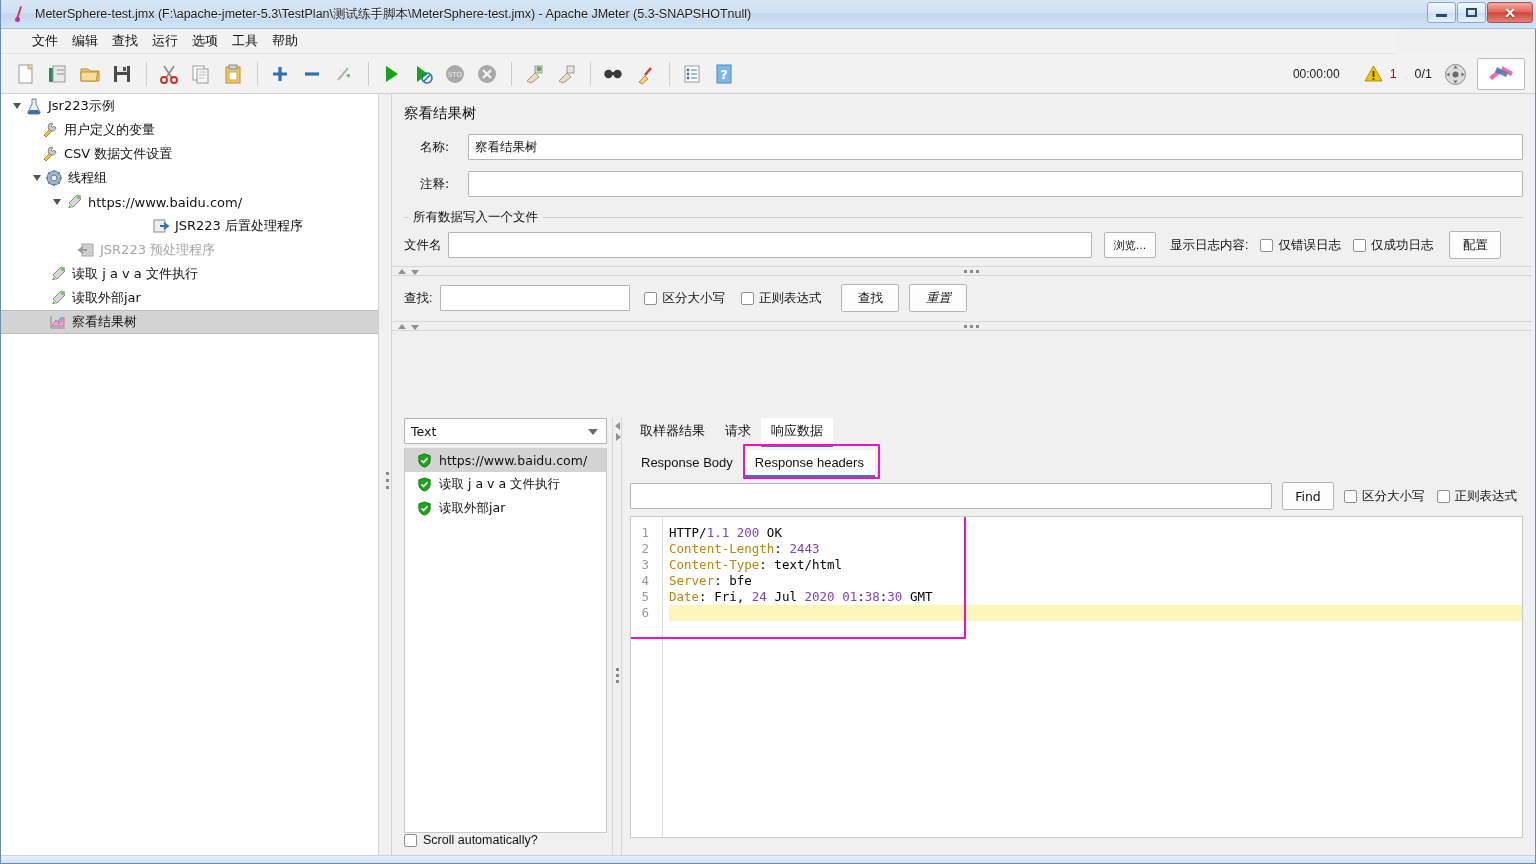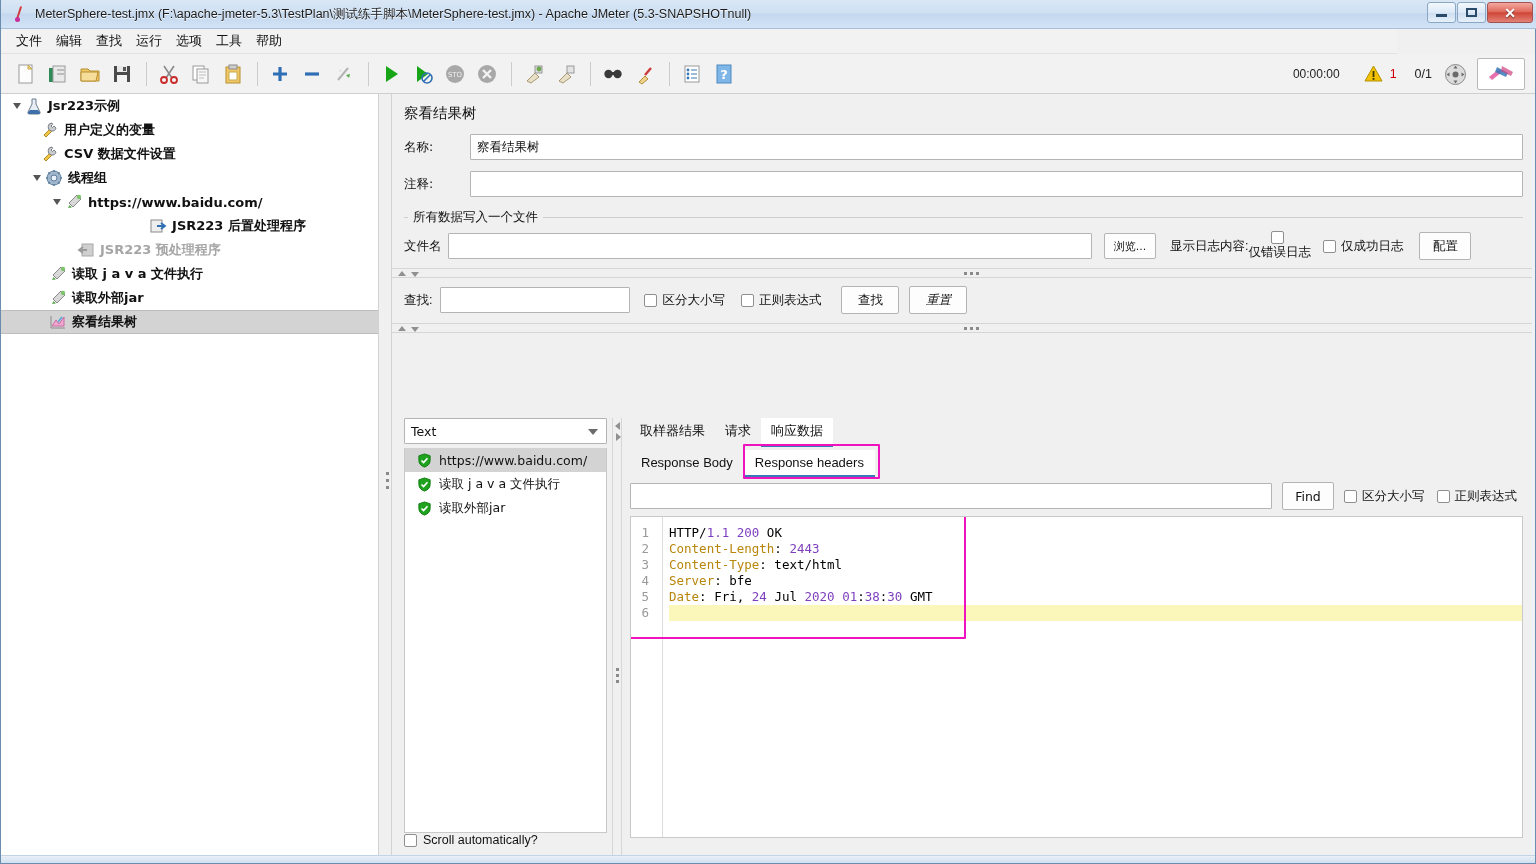--- a/index.html
+++ b/index.html
@@ -58,21 +58,21 @@
   .glyph-min { width: 11px; height: 3px; background: #2a4a6a; margin-top: 6px; }
   .glyph-max { width: 11px; height: 9px; border: 2px solid #2a4a6a; }
   .glyph-close {
     color: #fff; font-size: 14px; font-weight: bold; line-height: 1;
     text-shadow: 0 1px 1px rgba(0,0,0,0.5); font-family: "Liberation Sans", sans-serif;
   }
 
   
   .menubar {
     position: absolute; top: 29px; left: 0; width: 1396px; height: 25px;
-    background: #f2f2f2; display: flex; align-items: center; padding-left: 8px;
+    background: #f2f2f2; display: flex; align-items: center; padding-left: 24px;
     border-bottom: 1px solid #e2e2e2;
   }
   .menu-item {
     padding: 3px 7px; font-size: 13px; color: #111; cursor: default;
     font-family: "DejaVu Sans", sans-serif;
   }
 
   
   .toolbar {
     position: absolute; top: 54px; left: 0; width: 1534px; height: 40px;
@@ -97,21 +97,21 @@
   .threadcount { font-size: 12.5px; color: #222; margin-right: 12px; }
   .logo-btn {
     width: 48px; height: 32px; margin-left: 10px;
     border: 1px solid #b9b9b9; border-radius: 2px; background: #fff;
     display: flex; align-items: center; justify-content: center;
   }
 
   
   .tree-pane {
     position: absolute; top: 94px; left: 0; width: 378px; height: 769px;
-    background: #ffffff; border-right: 1px solid #d2d2d2; overflow: hidden; font-weight: bold;
+    background: #ffffff; border-right: 1px solid #d2d2d2; overflow: hidden;
   }
   .tree-row {
     height: 24px; display: flex; align-items: center; white-space: nowrap;
     font-size: 13px; color: #111; font-family: "DejaVu Sans", sans-serif;
     position: relative;
   }
   .tree-row.selected {
     background: #d3d3d3;
     border-top: 1px solid #bdbdbd; border-bottom: 1px solid #bdbdbd;
   }
@@ -128,21 +128,21 @@
 
   
   .right-pane {
     position: absolute; top: 94px; left: 391px; width: 1143px; height: 769px;
     background: #f0f0f0; overflow: hidden;
   }
   .pane-title {
     font-size: 14.5px; color: #111; margin: 10px 0 0 12px;
     font-family: "DejaVu Sans", sans-serif;
   }
-  .form-row { display: flex; align-items: center; margin: 11px 12px 0 12px; gap: 18px; }
+  .form-row { display: flex; align-items: center; margin: 11px 12px 0 28px; }
   .form-label {
     font-size: 12.5px; color: #111; width: 48px; flex: none;
     font-family: "DejaVu Sans", sans-serif;
   }
   .txt {
     flex: 1; height: 26px; border: 1px solid #b4b4b4; background: #fff;
     padding: 0 6px; font-size: 12.5px; color: #111; line-height: 24px;
     font-family: "DejaVu Sans", sans-serif; border-radius: 1px;
   }
 
@@ -617,21 +617,21 @@
     </div>
 
     <div class="groupbox">
       <div class="gb-border"></div>
       <div class="gb-title">所有数据写入一个文件</div>
       <div class="gb-row">
         <div class="form-label" style="width:44px;">文件名</div>
         <div class="txt" style="flex:1;max-width:644px;"></div>
         <div class="btn small" style="margin-left:12px;">浏览...</div>
         <div style="margin-left:14px;font-size:12.5px;color:#111;white-space:nowrap;">显示日志内容:</div>
-        <div class="cb" style="margin-left:0;flex-direction:column;">
+        <div class="cb" style="margin-left:12px;">
           <span class="box"></span>
           <span class="lbl">仅错误日志</span>
         </div>
         <div class="cb">
           <span class="box"></span>
           <span class="lbl">仅成功日志</span>
         </div>
         <div class="btn" style="margin-left:10px;min-width:52px;">配置</div>
       </div>
     </div>

